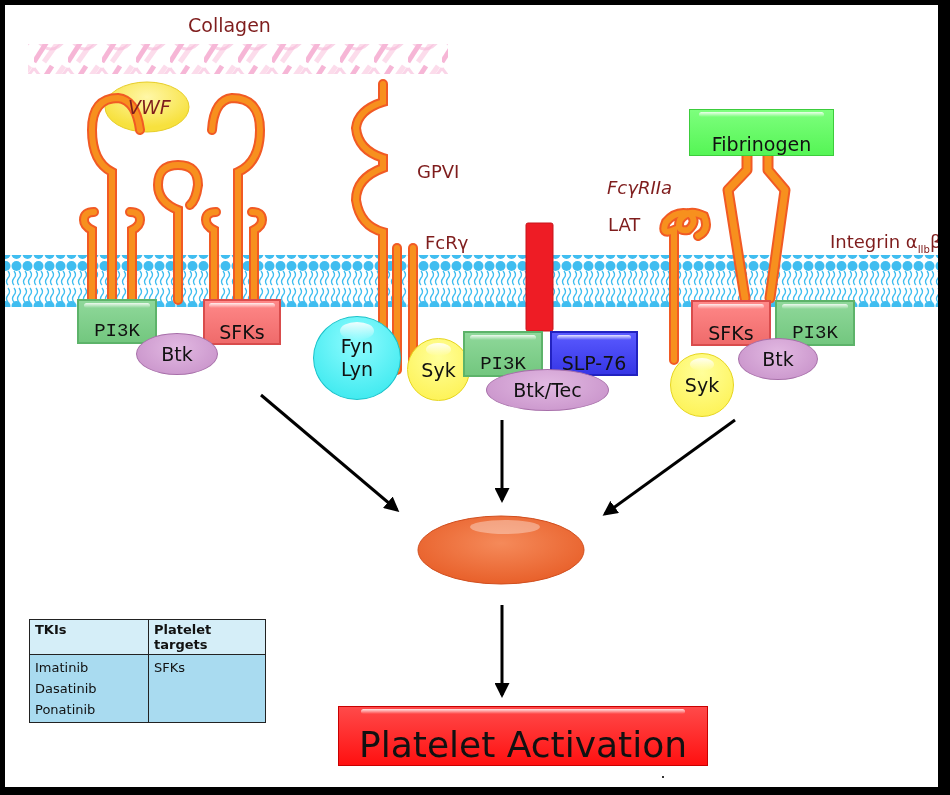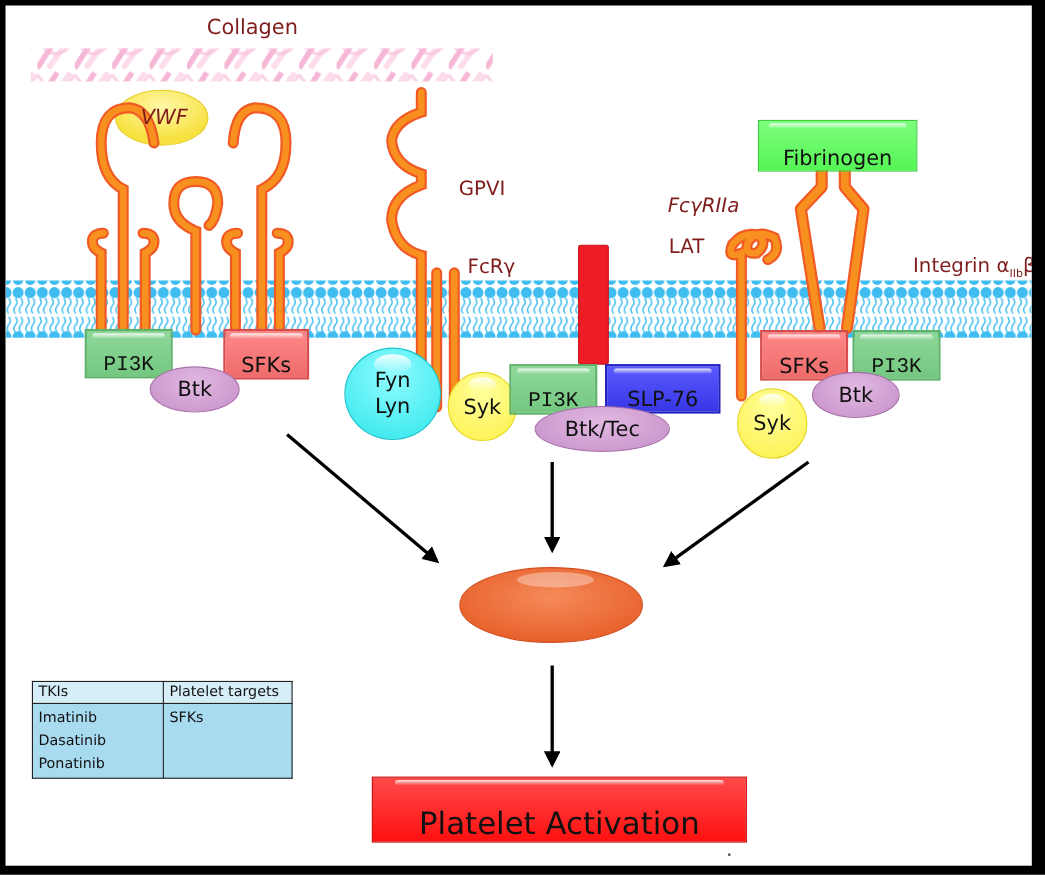--- a/index.html
+++ b/index.html
@@ -14,21 +14,21 @@
   .ell span, .box span { position:relative; }
   .green { background:linear-gradient(#8fd89a,#73c77f); border:2px solid #5db36a;font-family:Liberation Mono, monospace; }
   .red { background:linear-gradient(#f88,#ef6b6b); border:2px solid #d94c4c; }
   .blue { background:linear-gradient(#5a5aff,#3636e6); border:2px solid #2222c0; }
   .purple { background:radial-gradient(ellipse at 50% 35%, #e2b9e2, #c58ec7); border:1px solid #a76ea9; }
   .yellow { background:radial-gradient(circle at 50% 30%, #ffff9a, #fdf04a); border:1px solid #e6d51e; }
   .cyan { background:radial-gradient(circle at 50% 30%, #8ffcff, #2fe6ec); border:1px solid #18c2c9; }
   
   #tki-table { position:absolute; left:24px; top:614px; border-collapse:collapse; font-size:13px; color:#111; }
   #tki-table td, #tki-table th { border:1.5px solid #222; padding:2px 5px; text-align:left; vertical-align:top; }
-  #tki-table th { background:#d5eef8; font-weight:normal; font-size:13px; }
+  #tki-table th { background:#d5eef8; font-weight:bold; font-size:13px; }
   .row-a td { background:#a9dbf0; }
   .row-b td { background:#d5eef8; }
   .stack div { line-height:21px; }
 </style>
 </head>
 <body>
 
 <div id="canvas">
   <svg id="diagram" width="933" height="782" viewBox="5 5 933 782">
     <defs>
@@ -147,21 +147,21 @@
       <span><span>Fyn</span><br><span>Lyn</span></span>
     </div>
   <div class="ell yellow" style="left:402px;top:333px;width:63px;height:63px;font-size:19px;">
       <div class="shine"></div>
       <span>Syk</span>
     </div>
   <div class="box green" style="left:458px;top:326px;width:80px;height:46px;">
       <div class="shine"></div>
       <span>PI3K</span>
     </div>
-  <div class="box blue" style="left:545px;top:326px;width:105px;height:45px;">
+  <div class="box blue" style="left:545px;top:326px;width:88px;height:45px;">
       <div class="shine"></div>
       <span>SLP-76</span>
     </div>
   <div class="ell purple" style="left:481px;top:364px;width:123px;height:42px;font-size:19px;text-align:right;">
       <span>Btk/Tec</span>
     </div>
 
   <div class="ell yellow" style="left:665px;top:348px;width:64px;height:64px;font-size:19px;">
       <div class="shine"></div>
       <span>Syk</span>
@@ -172,21 +172,21 @@
     </div>
   <div class="box green" style="left:770px;top:295px;width:80px;height:46px;">
       <div class="shine"></div>
       <span>PI3K</span>
     </div>
   <div class="ell purple" style="left:733px;top:333px;width:80px;height:42px;font-size:19px;">
       <span>Btk</span>
     </div>
 
 
-  <div class="box" style="left:333px;top:701px;width:341px;height:60px;background:linear-gradient(#ff4a4a,#ff1010);border:1px solid #c80000;font-size:28px;">
+  <div class="box" style="left:333px;top:701px;width:370px;height:60px;background:linear-gradient(#ff4a4a,#ff1010);border:1px solid #c80000;font-size:36px;">
       <div class="shine"></div>
       <span>Platelet Activation</span>
     </div>
 
   <table id="tki-table">
     <tbody>
         <tr>
       <th style="width:108px">TKIs</th>
       <th style="width:106px">Platelet targets</th>
     </tr>

